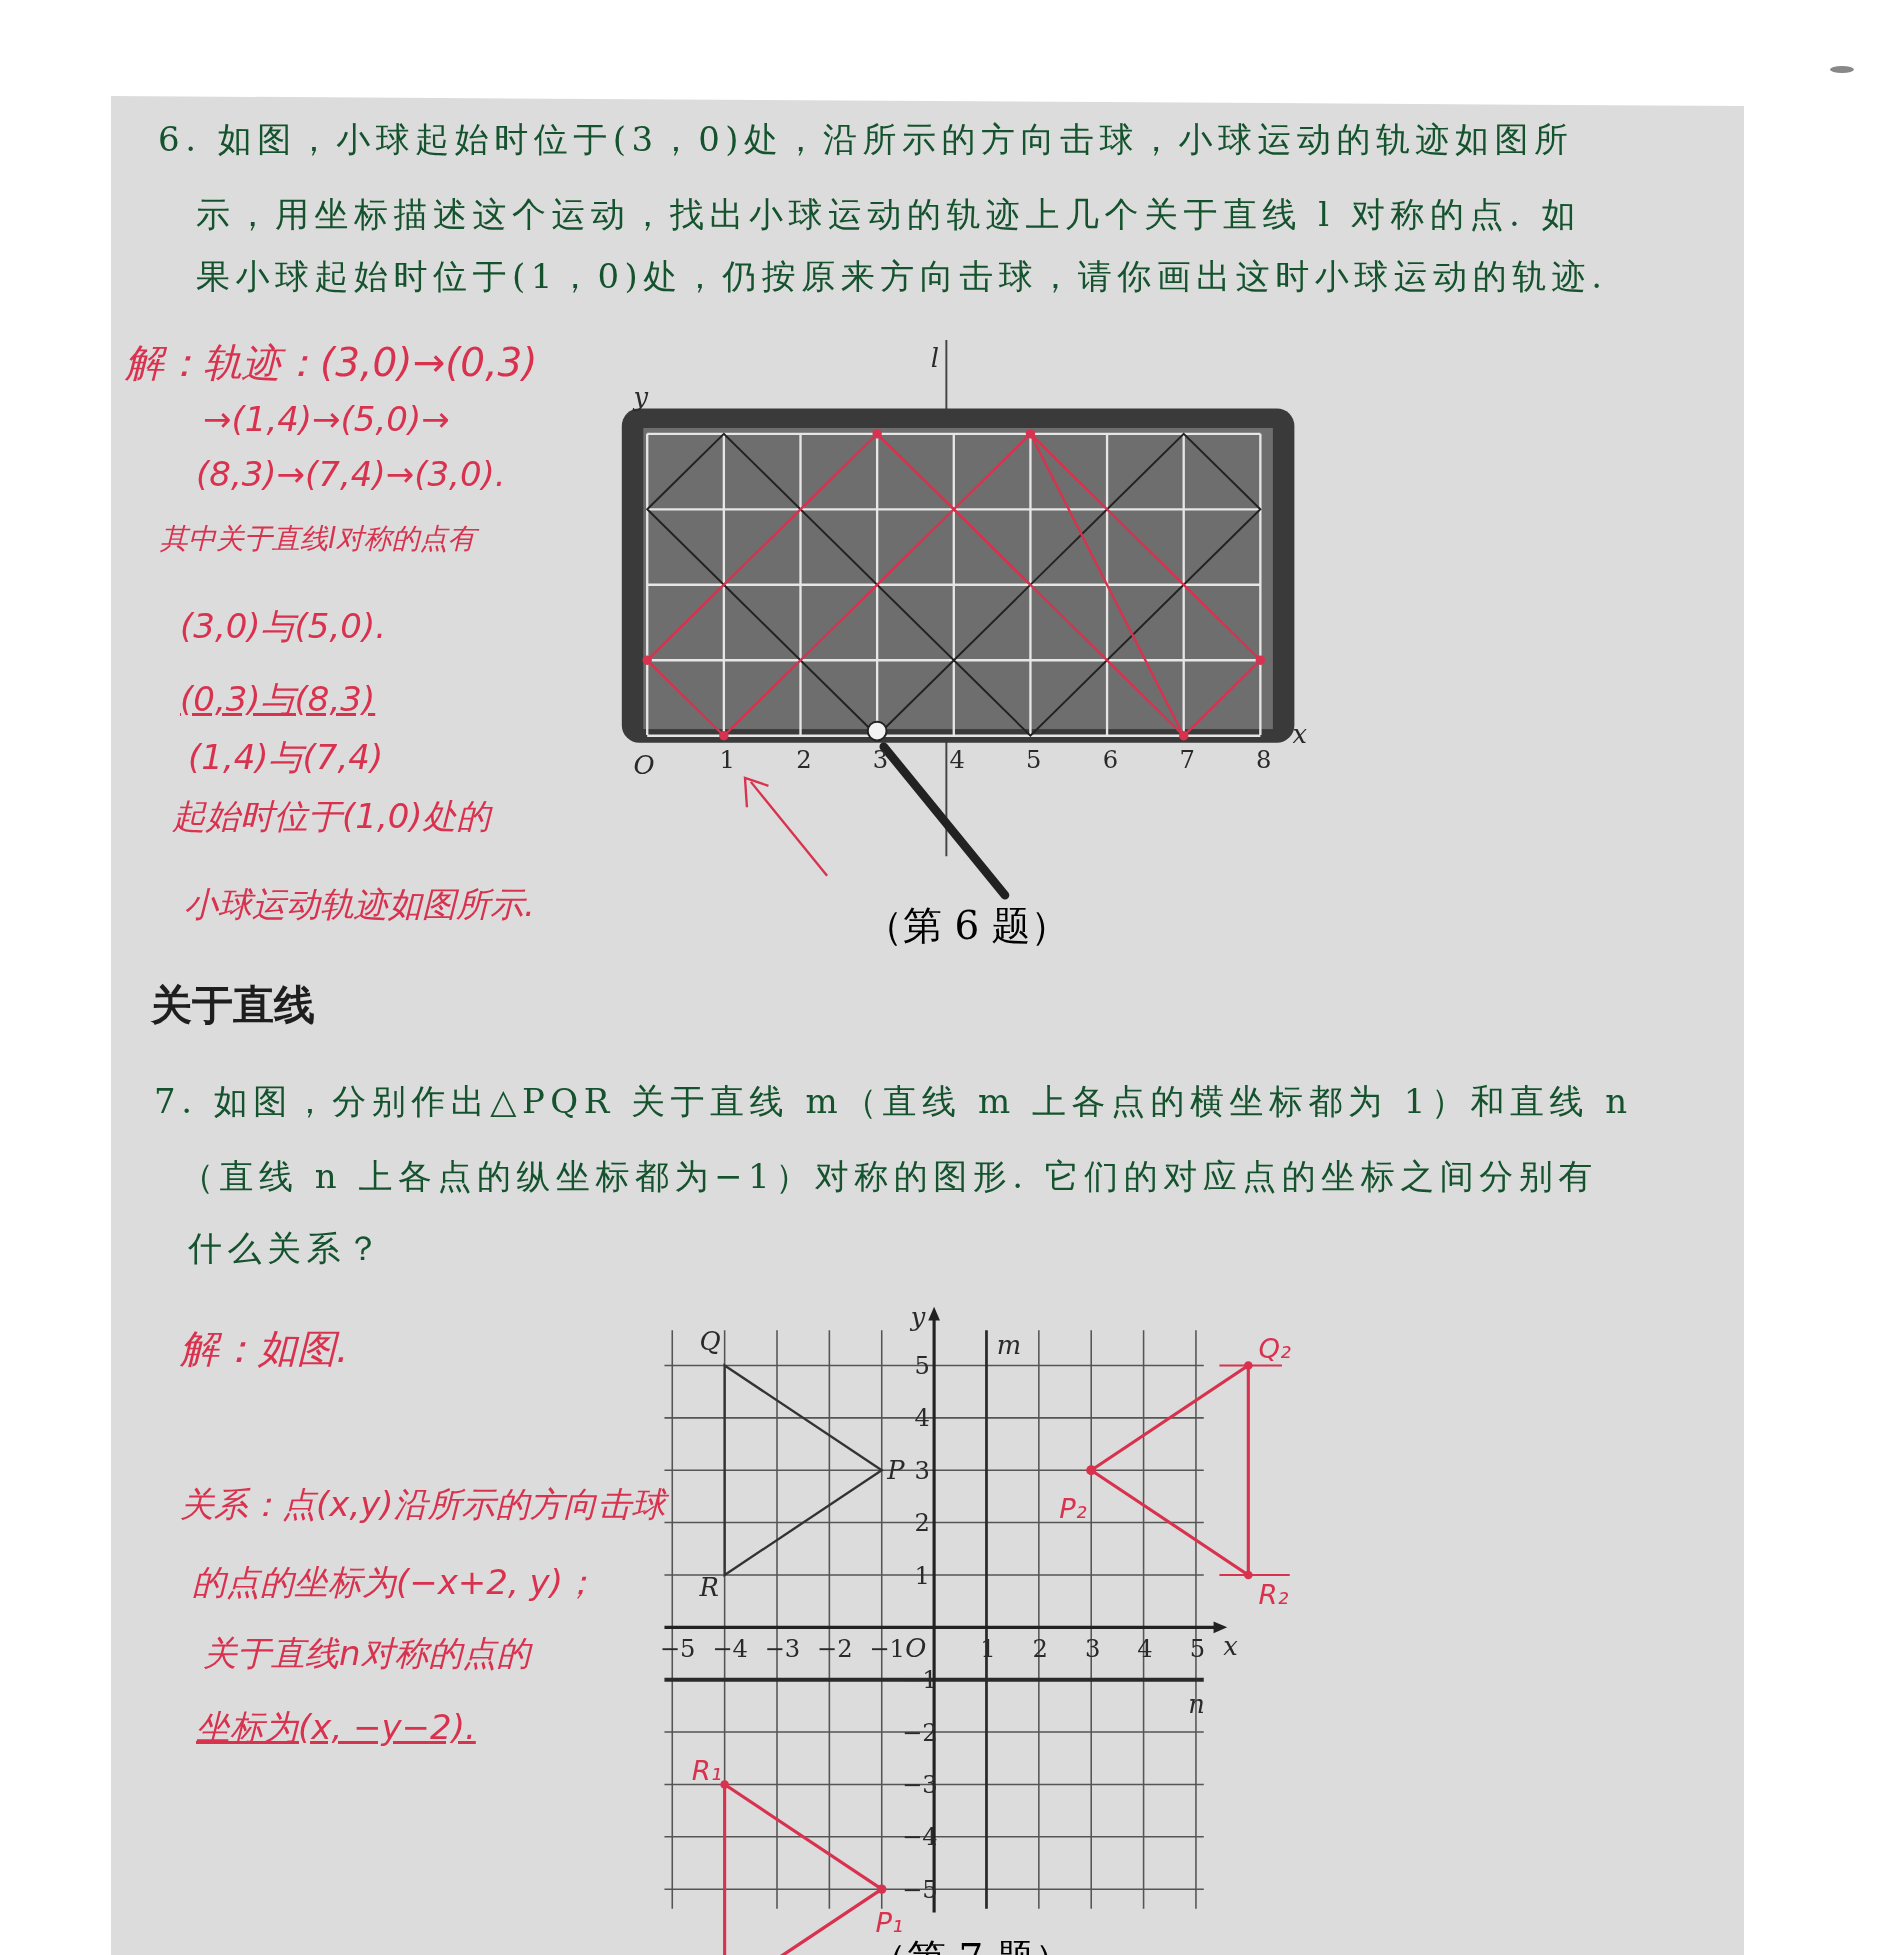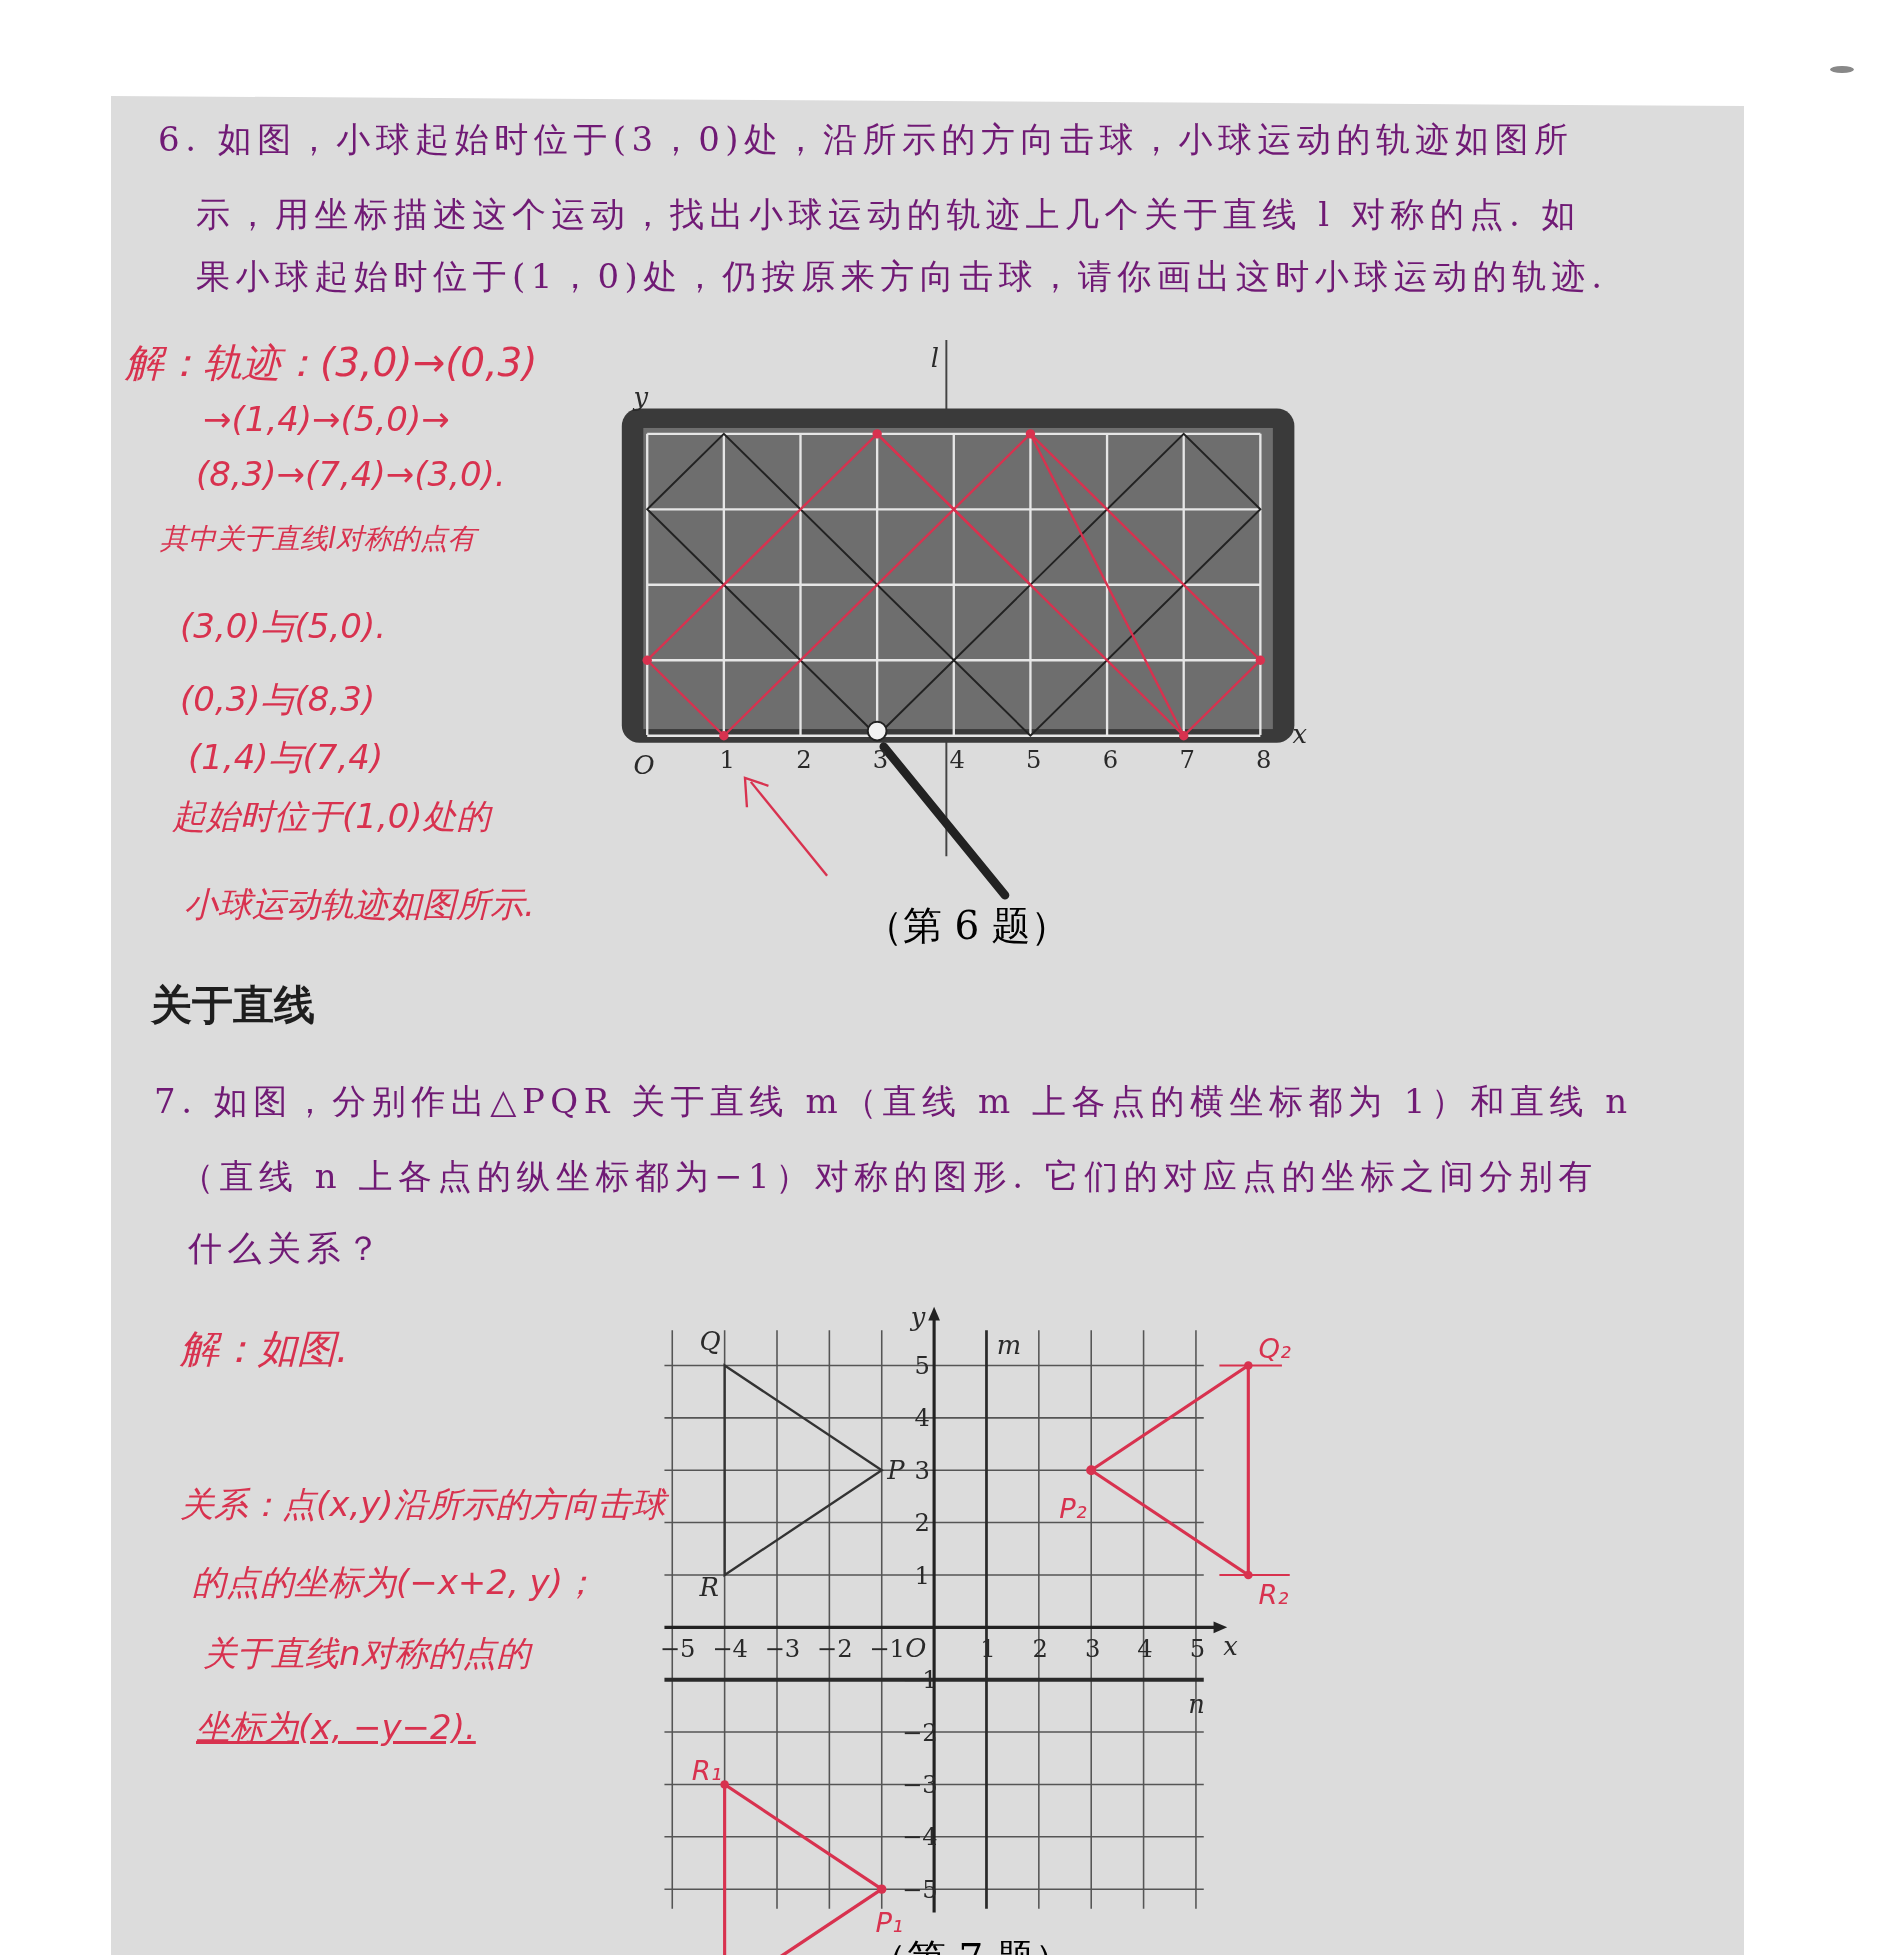--- a/index.html
+++ b/index.html
@@ -1,18 +1,18 @@
 <!DOCTYPE html>
 <html style="font-size:6.3px"><head>
 <meta charset="utf-8">
 <style>
   html,body{margin:0;padding:0;}
   body{width:1885px;height:2688px;background:#ffffff;position:relative;overflow:hidden;font-family:"DejaVu Serif","Liberation Serif",serif;}
   .page-bg{position:absolute;left:111px;top:96px;width:1633px;height:1955px;background:#dcdcdc;transform:skewY(0.35deg);transform-origin:left top;}
-  .print{color:#701a75;font-family:"DejaVu Serif","Liberation Serif",serif;}
+  .print{color:#14532d;font-family:"DejaVu Serif","Liberation Serif",serif;}
   .hand{color:#d8324f;font-family:"DejaVu Sans","Liberation Sans",sans-serif;font-style:italic;}
   .line{position:absolute;font-size:34px;letter-spacing:5.5px;white-space:nowrap;}
   .section-title{position:absolute;left:151px;top:978px;font-size:41px;font-weight:bold;color:#1e1e1e;font-family:"DejaVu Sans","Liberation Sans",sans-serif;}
   .caption{position:absolute;font-size:39px;font-weight:normal;color:#000000;}
   .hw{position:absolute;font-size:34px;white-space:nowrap;}
   svg{position:absolute;overflow:visible;}
   .axlbl{font-family:"DejaVu Serif","Liberation Serif",serif;font-size:62px;fill:#2a2a2a;}
   .axital{font-family:"DejaVu Serif","Liberation Serif",serif;font-style:italic;font-size:66px;fill:#2a2a2a;}
   .redlbl{font-family:"DejaVu Sans","Liberation Sans",sans-serif;font-style:italic;font-size:70px;fill:#d8324f;}
   .speck{position:absolute;background:#888;border-radius:50%;}
@@ -27,21 +27,21 @@
   <span>如图，小球起始时位于(3，0)处，沿所示的方向击球，小球运动的轨迹如图所</span>
 </div>
 <div class="line print" style="left:196px;top:192px;">示，用坐标描述这个运动，找出小球运动的轨迹上几个关于直线 l 对称的点. 如</div>
 <div class="line print" style="left:196px;top:254px;text-align:right;">果小球起始时位于(1，0)处，仍按原来方向击球，请你画出这时小球运动的轨迹.</div>
 
 <div class="hw hand" style="left:125px;top:336px;font-size:39px;">解：轨迹：(3,0)→(0,3)</div>
 <div class="hw hand" style="left:203px;top:399px;">→(1,4)→(5,0)→</div>
 <div class="hw hand" style="left:196px;top:454px;">(8,3)→(7,4)→(3,0).</div>
 <div class="hw hand" style="left:160px;top:520px;font-size:28px;">其中关于直线l对称的点有</div>
 <div class="hw hand" style="left:180px;top:604px;">(3,0)与(5,0).</div>
-<div class="hw hand" style="left:180px;top:677px;">(0,3)与(8,3)</div>
+<div class="hw hand" style="left:180px;top:677px;text-decoration:underline;">(0,3)与(8,3)</div>
 <div class="hw hand" style="left:188px;top:735px;">(1,4)与(7,4)</div>
 <div class="hw hand" style="left:172px;top:794px;">起始时位于(1,0)处的</div>
 <div class="hw hand" style="left:184px;top:856px;margin-top:26px;">小球运动轨迹如图所示.</div>
 
 <svg style="left:610px;top:340px;" width="704" height="567" viewBox="0 0 1800 1450">
 
   <line x1="860" y1="0" x2="860" y2="1320" stroke="#444" stroke-width="5"></line>
   <text x="820" y="70" class="axital">l</text>
 
   <rect x="30" y="175" width="1720" height="855" rx="45" fill="#3a3a3a"></rect>

